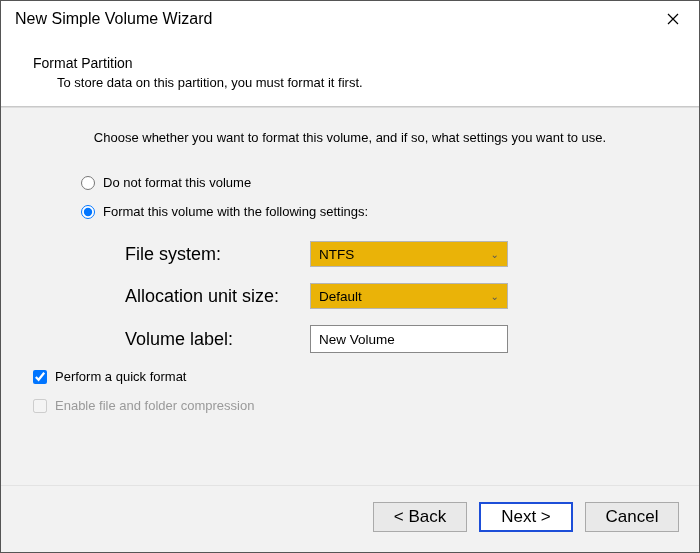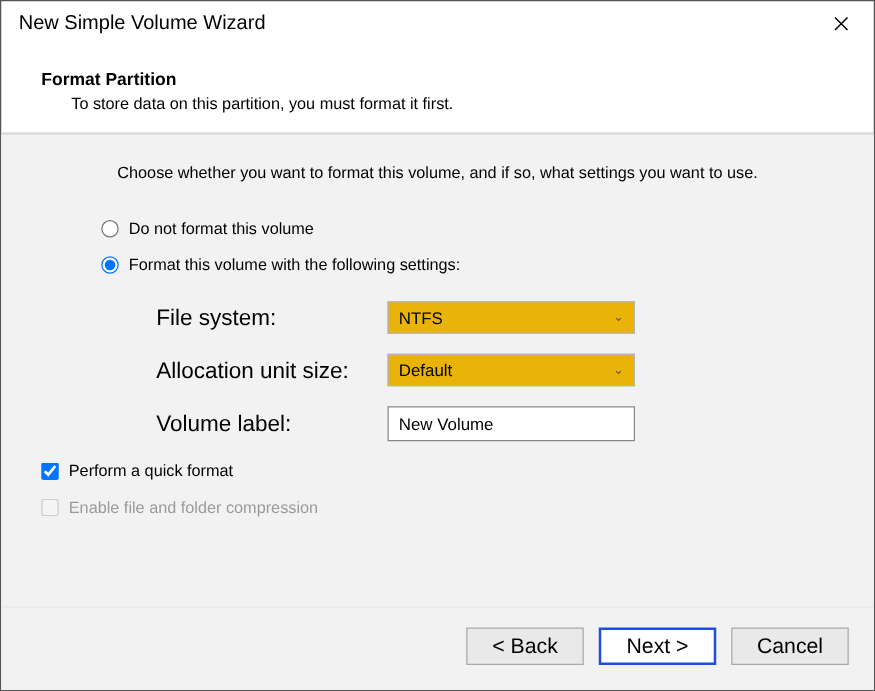--- a/index.html
+++ b/index.html
@@ -34,21 +34,21 @@
     display: flex;
     align-items: center;
     justify-content: center;
     font-size: 16px;
     color: #000;
   }
   .header {
     padding: 18px 32px 16px 32px;
   }
   .header-title {
-    font-weight: 700;
+    font-weight: 400;
     font-size: 14px;
     margin-bottom: 4px;
   }
   .header-sub {
     font-size: 13px;
     padding-left: 24px;
     color: #000;
   }
   .divider {
     height: 1px;

